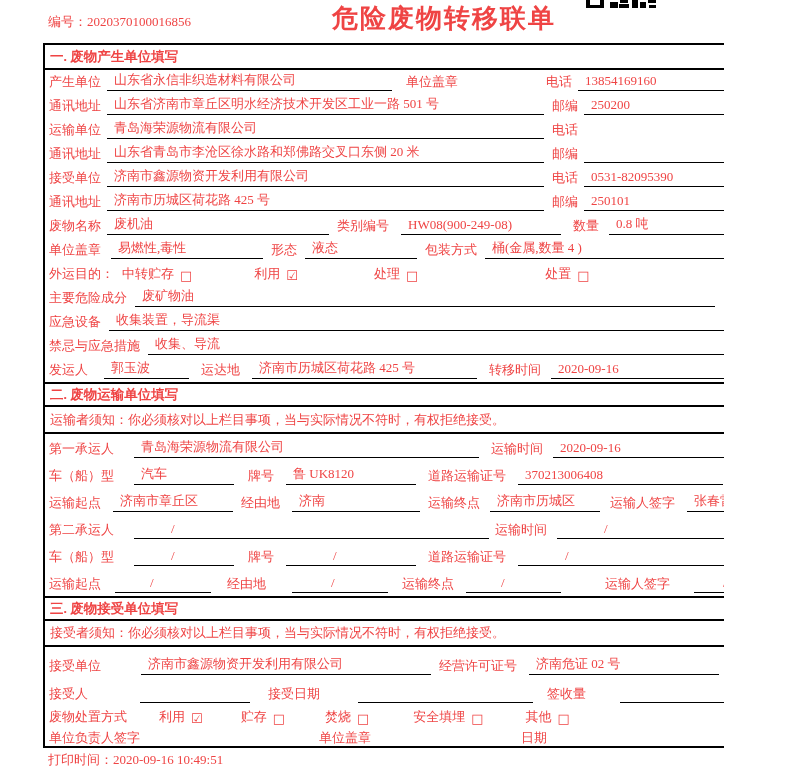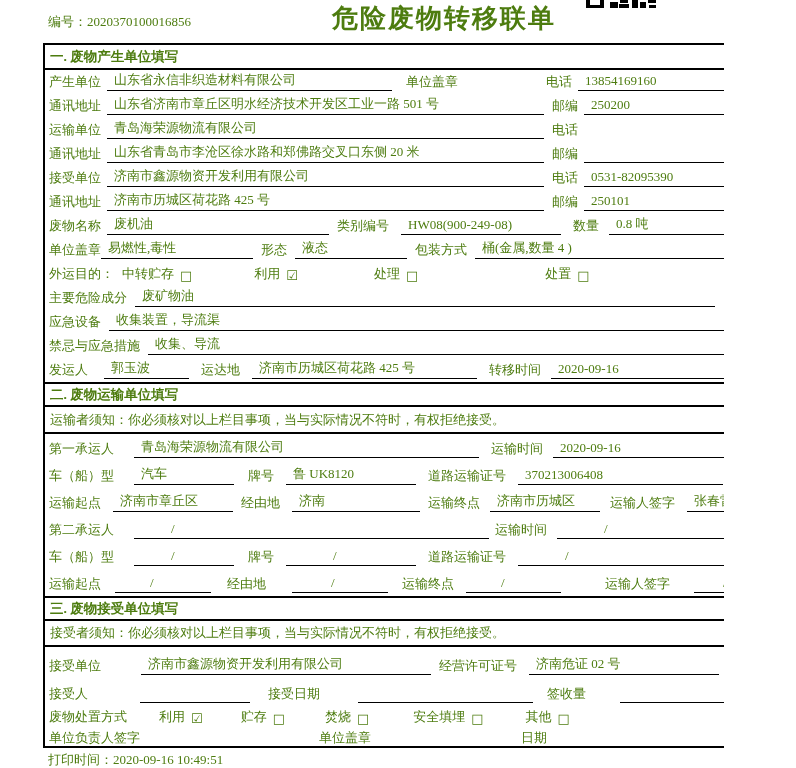--- a/index.html
+++ b/index.html
@@ -1,17 +1,17 @@
 <!DOCTYPE html>
 <html><head>
 <meta charset="utf-8">
 <style>
   html,body{margin:0;padding:0;background:#fff;}
   .page{position:relative;width:724px;height:768px;background:#fff;overflow:hidden;
-        font-family:"Liberation Serif","DejaVu Serif",serif;color:#4d7c0f;font-size:13px;}
+        font-family:"Liberation Serif","DejaVu Serif",serif;color:#ef4444;font-size:13px;}
   .page-edge{position:absolute;top:0;left:791px;width:2px;height:768px;background:#b0b0b0;}
   .serial{position:absolute;left:48px;top:13px;white-space:nowrap;}
   .doc-title{position:absolute;left:84px;top:1px;width:720px;text-align:center;
              font-size:26px;font-weight:bold;letter-spacing:2px;white-space:nowrap;}
   .qr{position:absolute;left:586px;top:0;}
   .tbl{position:absolute;left:43px;top:43px;width:714px;height:705px;border:2px solid #000;
        box-sizing:border-box;background:#fff;}
   .sec-h{font-weight:bold;font-size:13.5px;padding:0 0 0 5px;display:flex;align-items:center;
          border-bottom:2px solid #000;box-sizing:border-box;}
   .sec-top{border-top:2px solid #000;}
@@ -100,21 +100,21 @@
       <span class="l">废物名称</span>
       <span class="v" style="width:222px;margin-left:6px">废机油</span>
       <span class="l" style="margin-left:8px">类别编号</span>
       <span class="v" style="width:160px;margin-left:12px">HW08(900-249-08)</span>
       <span class="l" style="margin-left:12px">数量</span>
       <span class="v vf" style="margin-left:10px">0.8 吨</span>
     </div>
 
     <div class="r h24">
       <span class="l">单位盖章</span>
-      <span class="v" style="width:152px;margin-left:0">易燃性,毒性</span>
+      <span class="v" style="width:152px;margin-left:10px">易燃性,毒性</span>
       <span class="l" style="margin-left:8px">形态</span>
       <span class="v" style="width:112px;margin-left:8px">液态</span>
       <span class="l" style="margin-left:8px">包装方式</span>
       <span class="v vf" style="margin-left:8px">桶(金属,数量 4 )</span>
     </div>
 
     <div class="r h24">
       <span class="l">外运目的：</span>
       <span class="l" style="margin-left:8px">中转贮存</span>
       <span class="l cb">□</span>

